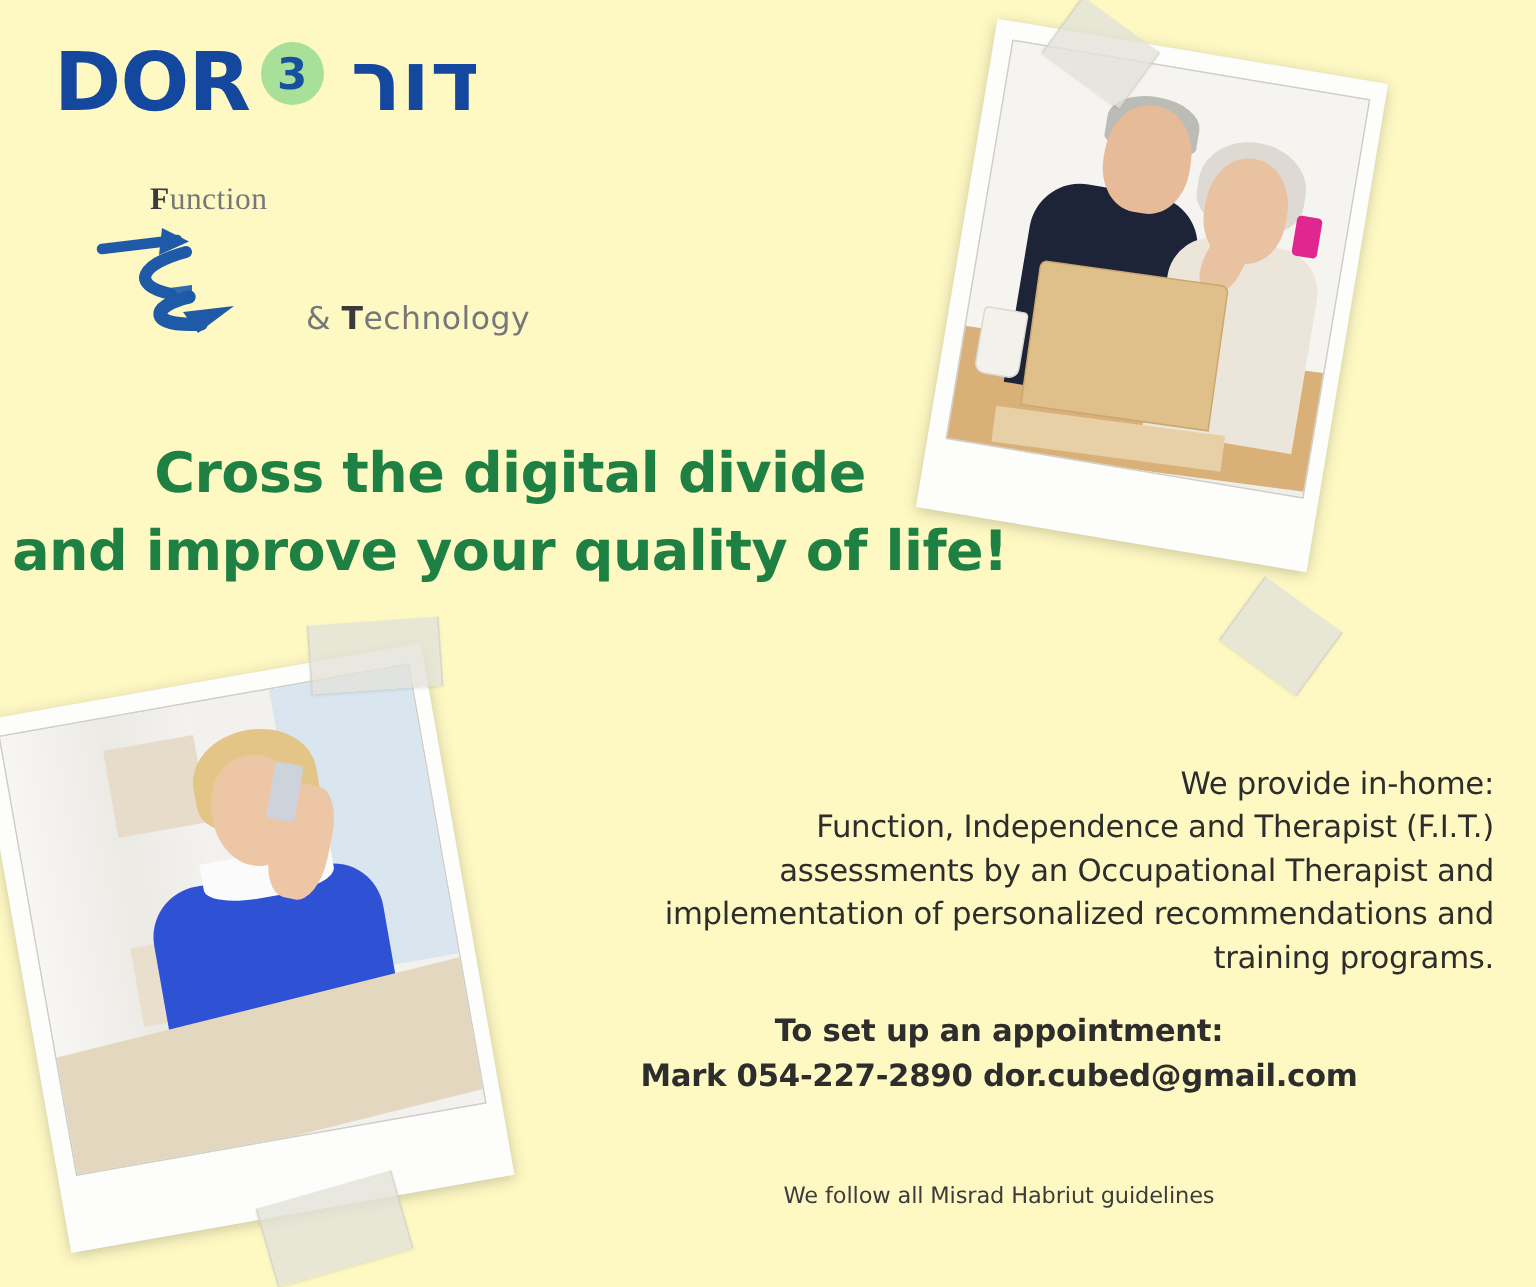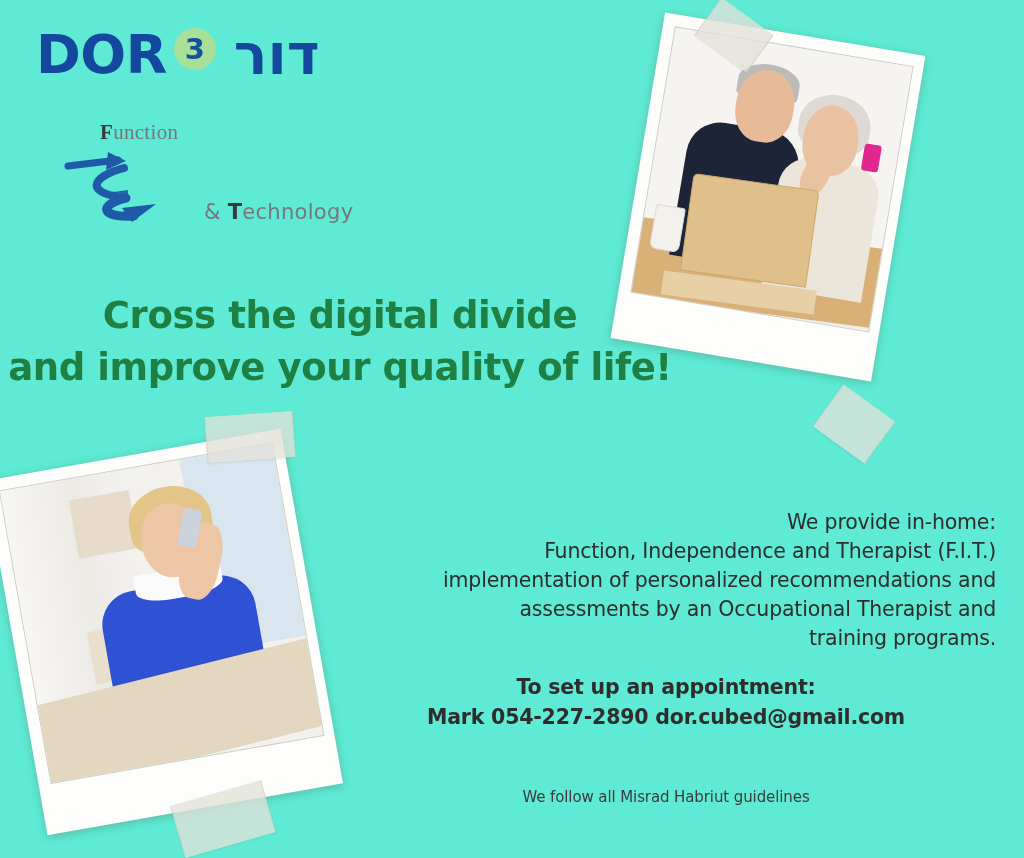--- a/index.html
+++ b/index.html
@@ -8,21 +8,21 @@
     padding: 0;
     background: #ffffff;
   }
   body {
     font-family: "Liberation Sans", sans-serif;
   }
   .poster {
     position: relative;
     width: 1024px;
     height: 858px;
-    background: #5eead4;
+    background: #fef9c3;
     overflow: hidden;
   }
 
   
   .logo-block {
     position: absolute;
     left: 36px;
     top: 22px;
     width: 400px;
     height: 190px;
@@ -357,22 +357,22 @@
       <div class="w2-phone"></div>
       <div class="sc-sofa"></div>
     </div>
   </div>
   <div class="tape tape-woman-top"></div>
   <div class="tape tape-woman-bottom"></div>
 
   <div class="body-copy">
     <span>We provide in-home:</span>
     <span>Function, Independence and Therapist (F.I.T.)</span>
+    <span>assessments by an Occupational Therapist and</span>
     <span>implementation of personalized recommendations and</span>
-    <span>assessments by an Occupational Therapist and</span>
     <span>training programs.</span>
   </div>
 
   <div class="contact">
     <span>To set up an appointment:</span>
     <span>Mark 054-227-2890   dor.cubed@gmail.com</span>
   </div>
 
   <div class="disclaimer">We follow all Misrad Habriut guidelines</div>
 

